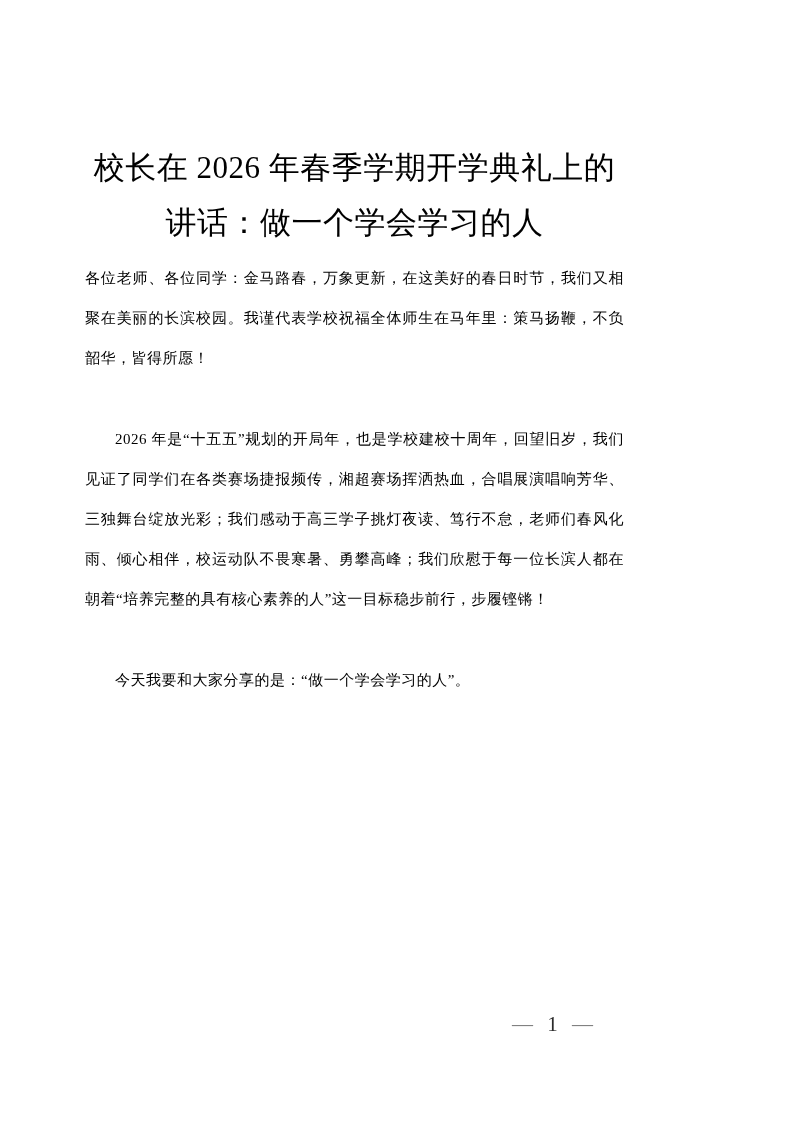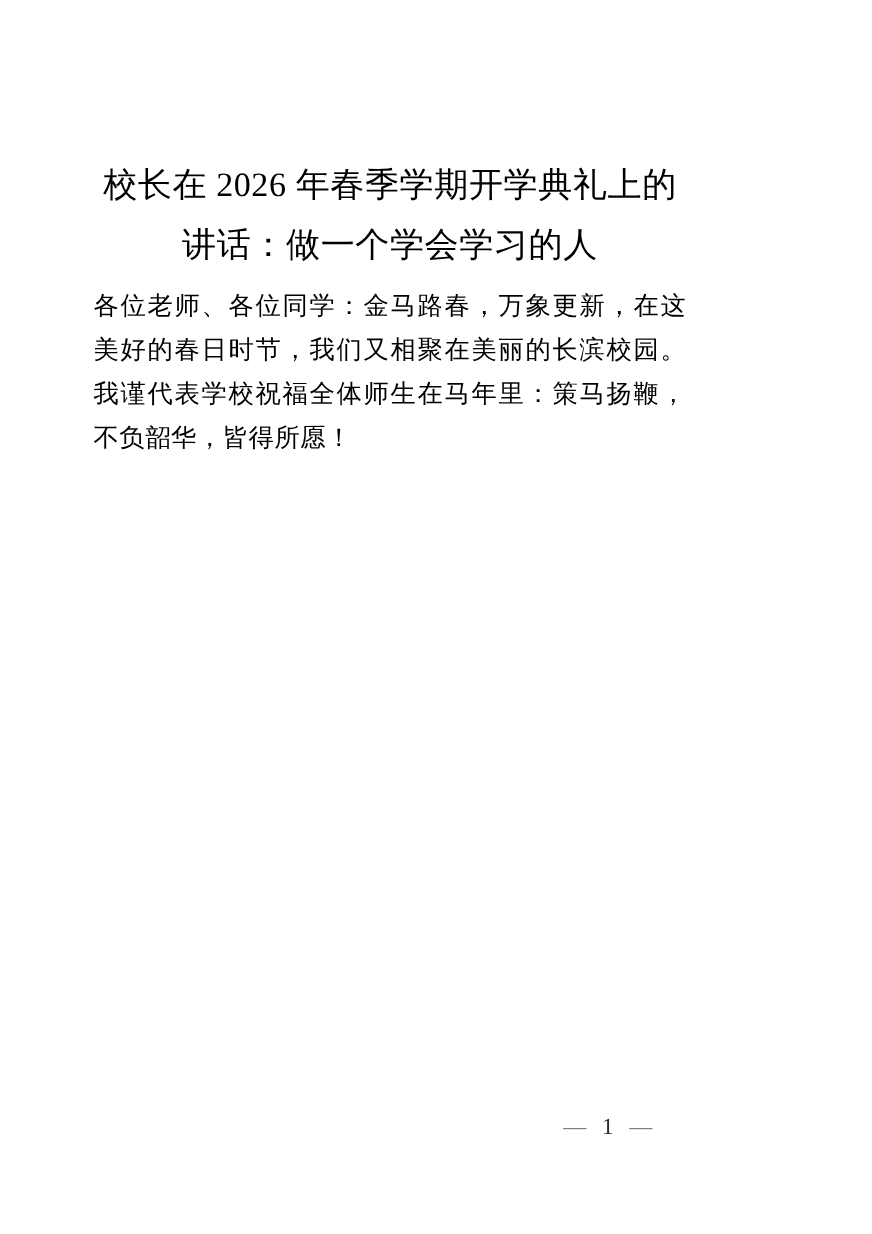--- a/index.html
+++ b/index.html
@@ -21,21 +21,21 @@
   .doc-title {
     margin: 0 0 8px 0;
     font-size: 31px;
     font-weight: 500;
     line-height: 55px;
     text-align: center;
     letter-spacing: 0.5px;
   }
   .para {
     margin: 0 0 41px 0;
-    font-size: 23px;
+    font-size: 15px;
     font-weight: 400;
     line-height: 40px;
     text-align: justify;
     text-justify: inter-character;
     text-indent: 2em;
     letter-spacing: 0.5px;
   }
   .para.no-indent {
     text-indent: 0;
   }
@@ -58,21 +58,23 @@
 </style>
 </head>
 <body>
 
 <div class="page">
 
   <h1 class="doc-title">校长在 2026 年春季学期开学典礼上的讲话：做一个学会学习的人</h1>
 
   <p class="para no-indent">各位老师、各位同学：金马路春，万象更新，在这美好的春日时节，我们又相聚在美丽的长滨校园。我谨代表学校祝福全体师生在马年里：策马扬鞭，不负韶华，皆得所愿！</p>
 
+  <p class="para">2026 年是“十五五”规划的开局年，也是学校建校十周年，回望旧岁，我们见证了同学们在各类赛场捷报频传，湘超赛场挥洒热血，合唱展演唱响芳华、三独舞台绽放光彩；我们感动于高三学子挑灯夜读、笃行不怠，老师们春风化雨、倾心相伴，校运动队不畏寒暑、勇攀高峰；我们欣慰于每一位长滨人都在朝着“培养完整的具有核心素养的人”这一目标稳步前行，步履铿锵！</p>
 
+  <p class="para">今天我要和大家分享的是：“做一个学会学习的人”。</p>
 
 
   <div class="page-footer">
     <span class="dash">—</span>
     <span class="num">1</span>
     <span class="dash">—</span>
   </div>
 
 </div>
 

